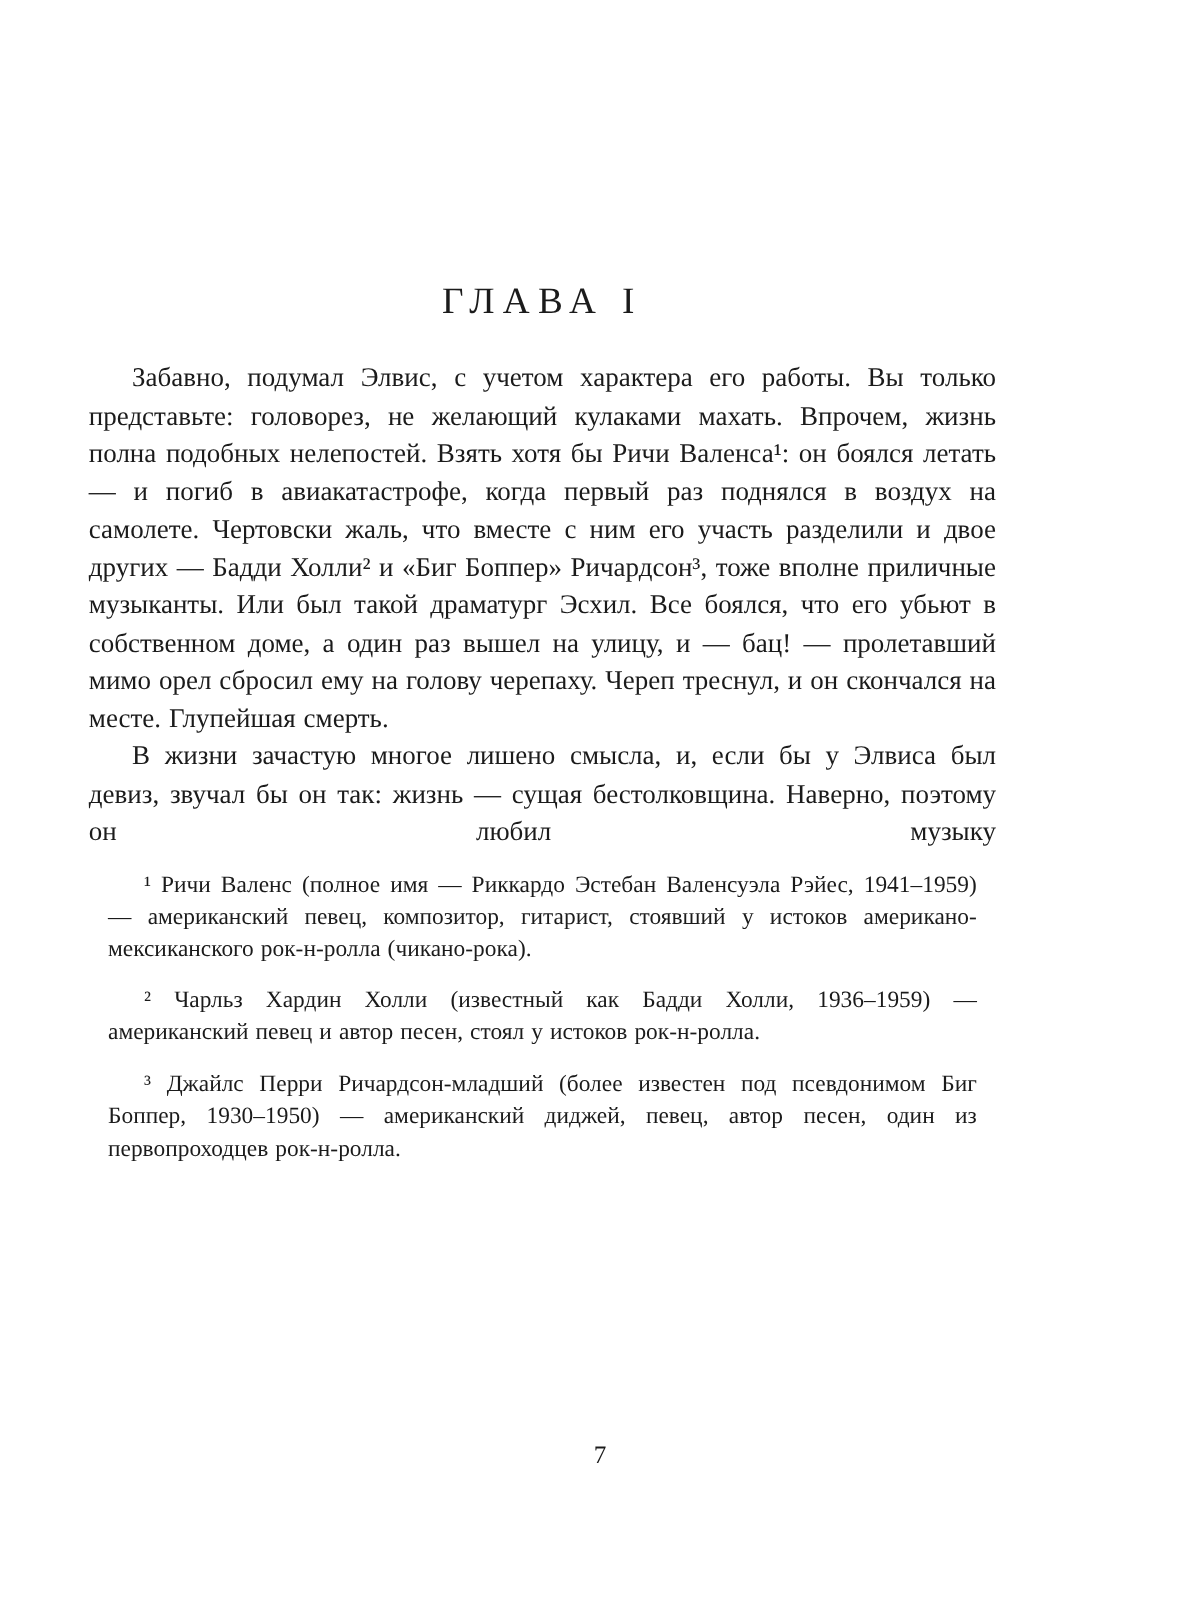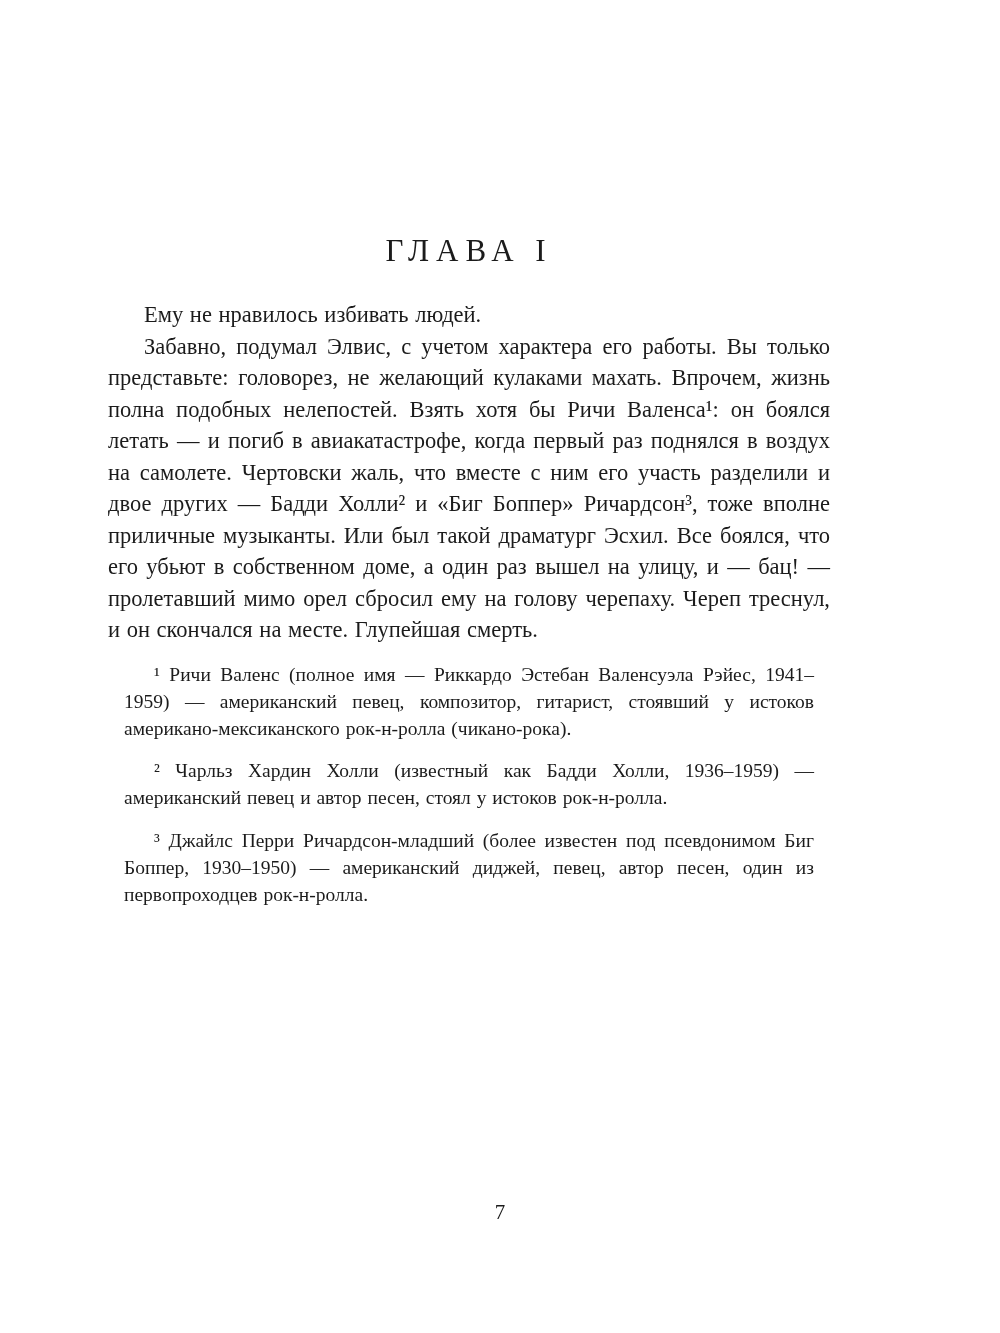--- a/index.html
+++ b/index.html
@@ -7,21 +7,21 @@
     padding: 0;
     background: #ffffff;
   }
   .page {
     position: relative;
     width: 1000px;
     height: 1333px;
     margin: 0 auto;
     background: #ffffff;
     box-sizing: border-box;
-    padding: 232px 170px 0 108px;
+    padding: 232px 170px 0 74px;
     color: #1b1b1b;
     font-family: "Liberation Serif", "DejaVu Serif", serif;
   }
   .chapter-title {
     text-align: center;
     font-size: 31px;
     font-weight: 400;
     letter-spacing: 7px;
     margin: 0 0 30px 0;
     line-height: 1.2;
@@ -66,22 +66,22 @@
 </style>
 </head>
 <body>
 
 <div class="page">
 
   <h1 class="chapter-title">ГЛАВА I</h1>
 
 
   <div class="body-text">
-    <p>Ему не нравилось избивать людей.</p>
     <p>Забавно, подумал Элвис, с учетом характера его работы. Вы только представьте: головорез, не желающий кулаками махать. Впрочем, жизнь полна подобных нелепостей. Взять хотя бы Ричи Валенса¹: он боялся летать — и погиб в авиакатастрофе, когда первый раз поднялся в воздух на самолете. Чертовски жаль, что вместе с ним его участь разделили и двое других — Бадди Холли² и «Биг Боппер» Ричардсон³, тоже вполне приличные музыканты. Или был такой драматург Эсхил. Все боялся, что его убьют в собственном доме, а один раз вышел на улицу, и — бац! — пролетавший мимо орел сбросил ему на голову черепаху. Череп треснул, и он скончался на месте. Глупейшая смерть.</p>
+    <p class="last-line-justified">В жизни зачастую многое лишено смысла, и, если бы у Элвиса был девиз, звучал бы он так: жизнь — сущая бестолковщина. Наверно, поэтому он любил музыку</p>
   </div>
 
   <div class="footnotes">
     <p class="footnote">¹ Ричи Валенс (полное имя — Риккардо Эстебан Валенсуэла Рэйес, 1941–1959) — американский певец, композитор, гитарист, стоявший у истоков американо-мексиканского рок-н-ролла (чикано-рока).</p>
     <p class="footnote">² Чарльз Хардин Холли (известный как Бадди Холли, 1936–1959) — американский певец и автор песен, стоял у истоков рок-н-ролла.</p>
     <p class="footnote">³ Джайлс Перри Ричардсон-младший (более известен под псевдонимом Биг Боппер, 1930–1950) — американский диджей, певец, автор песен, один из первопроходцев рок-н-ролла.</p>
   </div>
 
   <div class="page-number">7</div>
 

